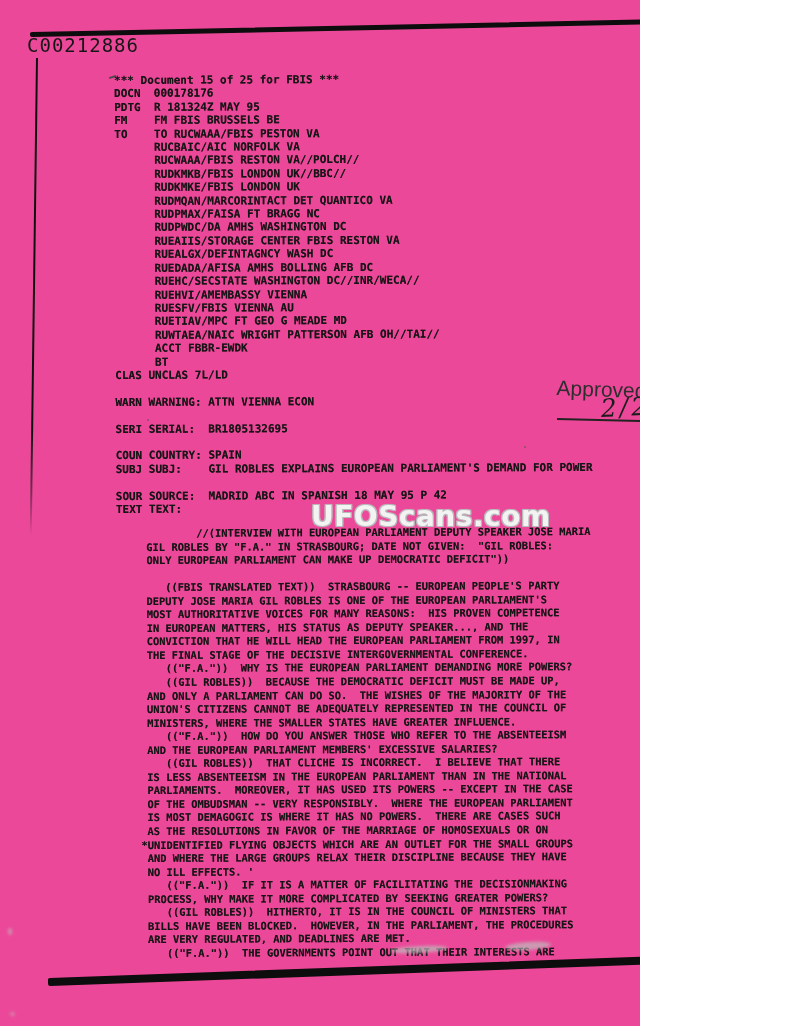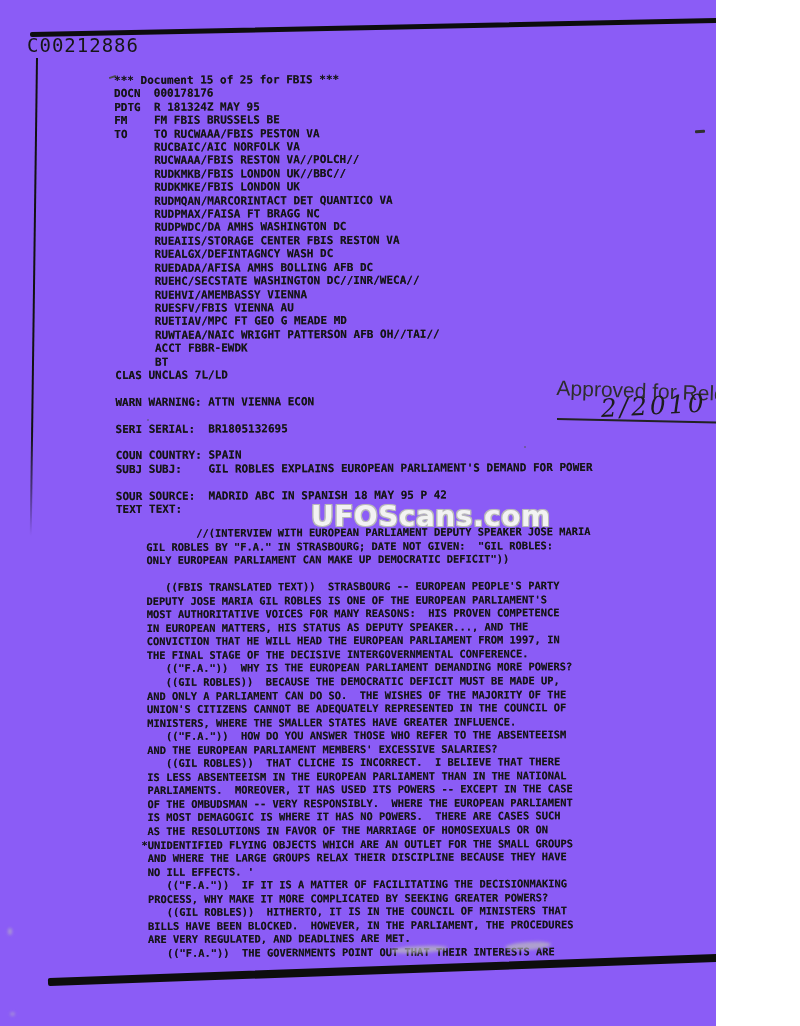--- a/index.html
+++ b/index.html
@@ -1,17 +1,17 @@
 <!DOCTYPE html>
 <html><head>
 <meta charset="utf-8">
 <style>
   html,body{margin:0;padding:0;background:#ffffff;}
   .page{
-    position:relative;width:716px;height:1026px;background:#8b5cf6;
+    position:relative;width:640px;height:1026px;background:#ec4899;
     overflow:hidden;font-family:"DejaVu Sans Mono", monospace;text-decoration:underline;
   }
   .scan-id{
     position:absolute;left:27px;top:34px;
     font-family:"DejaVu Sans Mono",monospace;font-size:19px;font-weight:500;
     color:#161616;letter-spacing:1px;white-space:pre;
   }
   pre.msg{
     margin:0;position:absolute;white-space:pre;color:#151515;
     font-family:"DejaVu Sans Mono",monospace;font-weight:bold;

